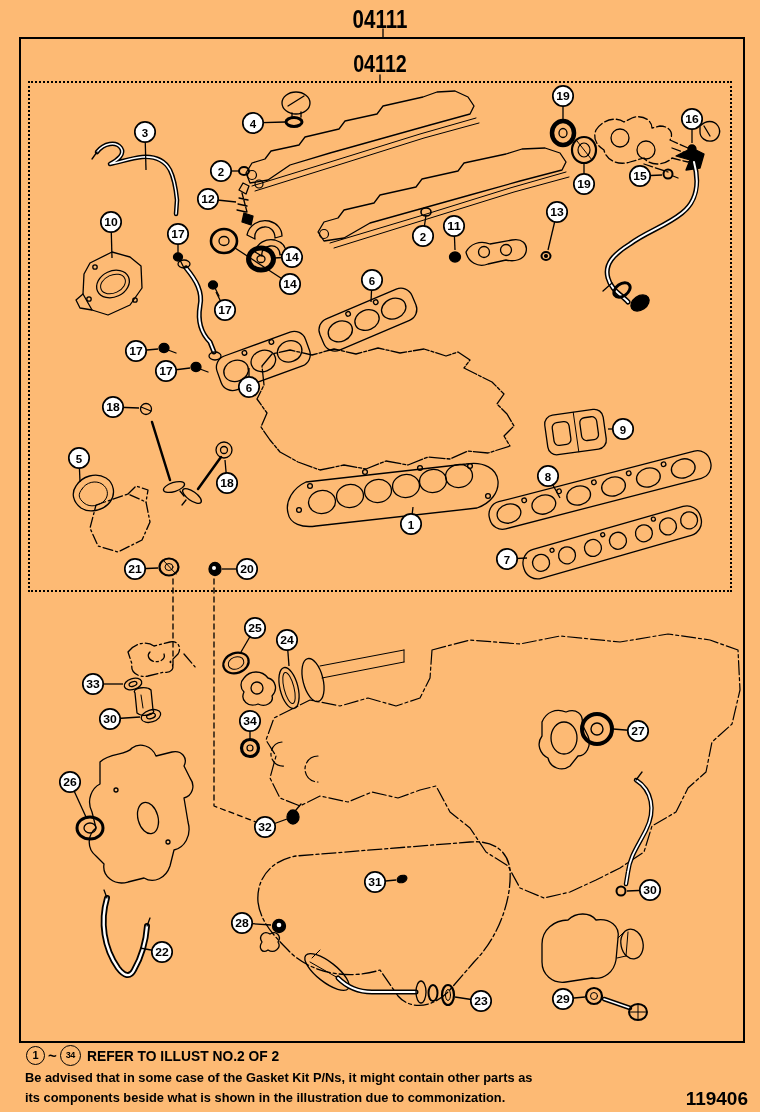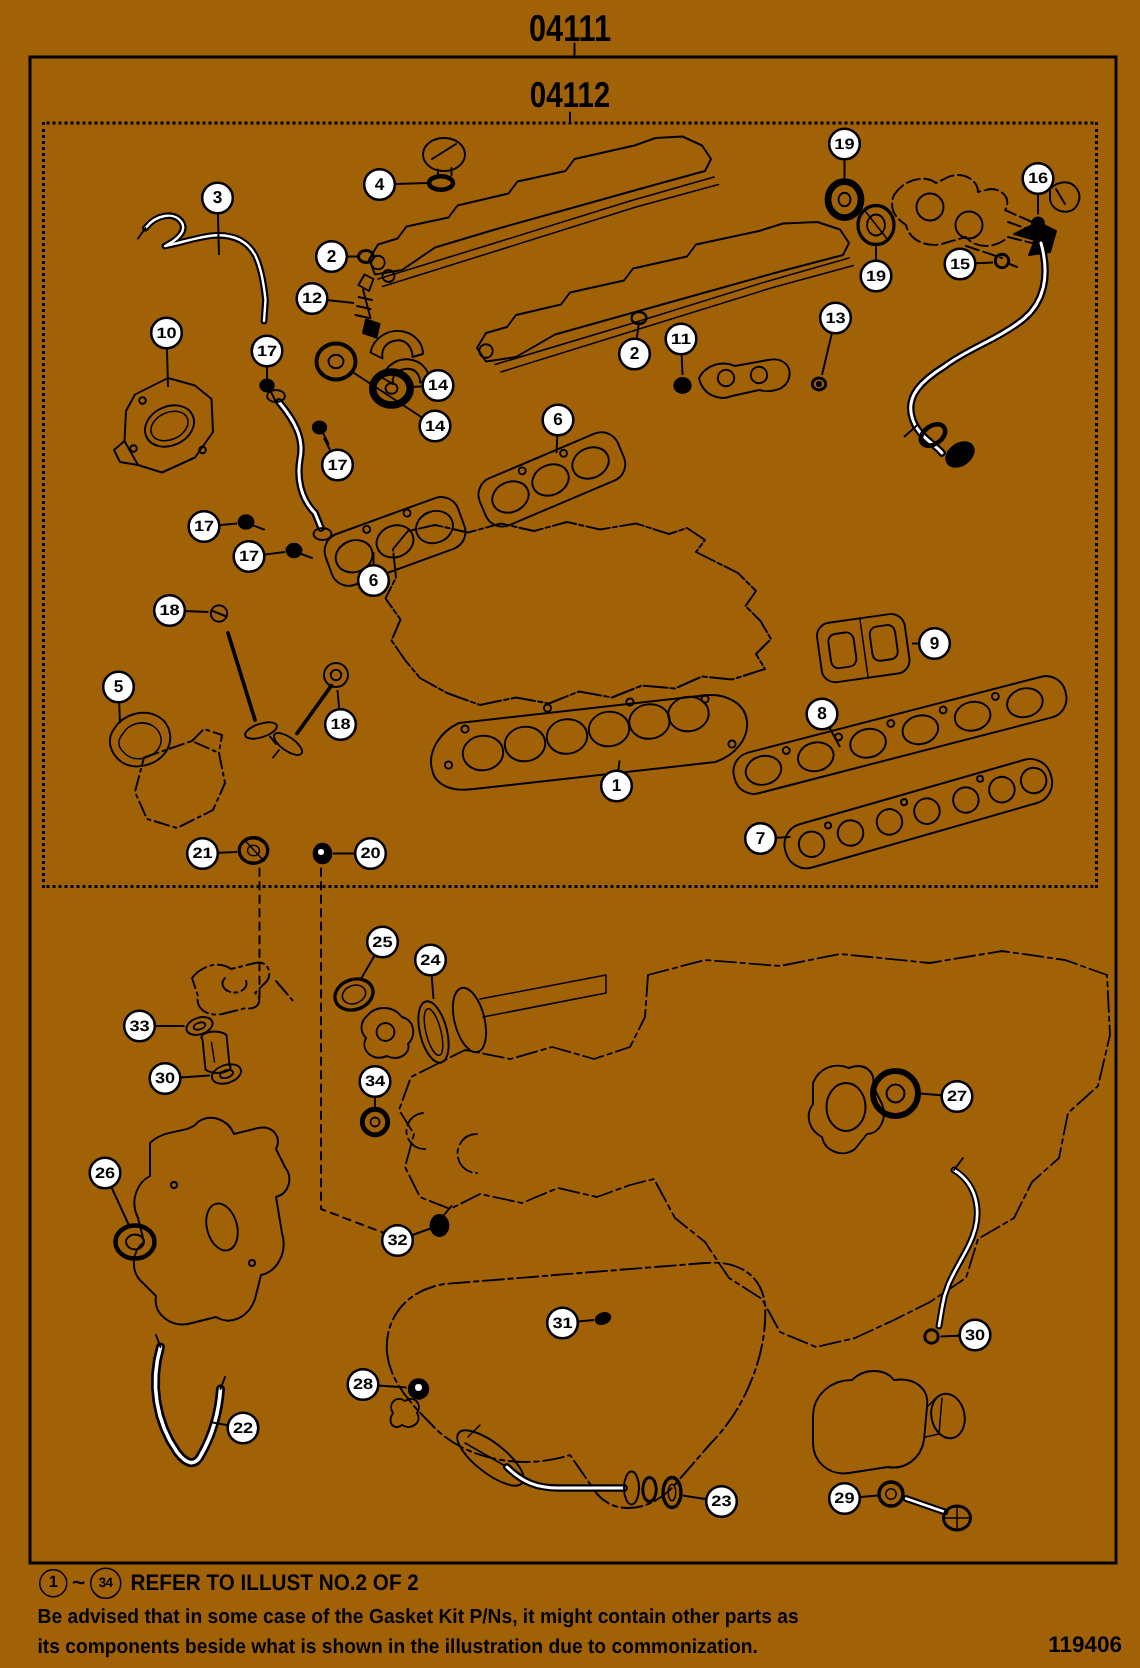--- a/index.html
+++ b/index.html
@@ -1,37 +1,37 @@
 <!DOCTYPE html>
 <html><head>
 <meta charset="utf-8">
 <style>
   html,body{margin:0;padding:0;background:#fff;}
-  .page{position:relative;width:760px;height:1112px;background:#a16207;overflow:hidden;
+  .page{position:relative;width:760px;height:1112px;background:#fdba74;overflow:hidden;
         font-family:"Liberation Sans",sans-serif;color:#000;}
   .box{position:absolute;box-sizing:border-box;}
   .outer-box{left:19px;top:37px;width:726px;height:1006px;border:2.4px solid #000;}
   .inner-box{left:28px;top:81px;width:704px;height:511px;border:2px dotted #000;}
   .fig-title{position:absolute;left:0;width:100%;text-align:center;font-weight:bold;
              letter-spacing:0px;transform:scaleX(.82);}
   .title-main{top:5px;font-size:25px;}
   .title-sub{top:50px;font-size:24px;}
   svg.overlay{position:absolute;left:0;top:0;width:760px;height:1112px;}
   .refer-line{position:absolute;left:26px;top:1045px;height:20px;display:flex;align-items:center;
               font-weight:bold;font-size:15px;}
   .cnum{display:inline-flex;align-items:center;justify-content:center;border:1.7px solid #000;
         border-radius:50%;width:17px;height:17px;font-size:11px;font-weight:bold;flex:0 0 auto;}
   .cnum.two{width:19px;height:19px;font-size:9px;letter-spacing:-0.5px;}
   .tilde{margin:0 3px;font-size:15px;}
   .refer-text{margin-left:6px;transform:scaleX(.92);transform-origin:left center;}
   .note{position:absolute;left:25px;font-weight:bold;font-size:13.5px;transform:scaleX(.95);
         transform-origin:left center;white-space:nowrap;}
   .note1{top:1070px;}
   .note2{top:1090px;}
-  .fig-no{position:absolute;right:12px;top:1088px;font-weight:bold;font-size:15px;}
+  .fig-no{position:absolute;right:12px;top:1088px;font-weight:bold;font-size:19px;}
 </style>
 </head>
 <body>
 
 <div class="page">
 
   <div class="fig-title title-main">04111</div>
   <div class="box outer-box"></div>
   <div class="fig-title title-sub">04112</div>
   <div class="box inner-box"></div>

